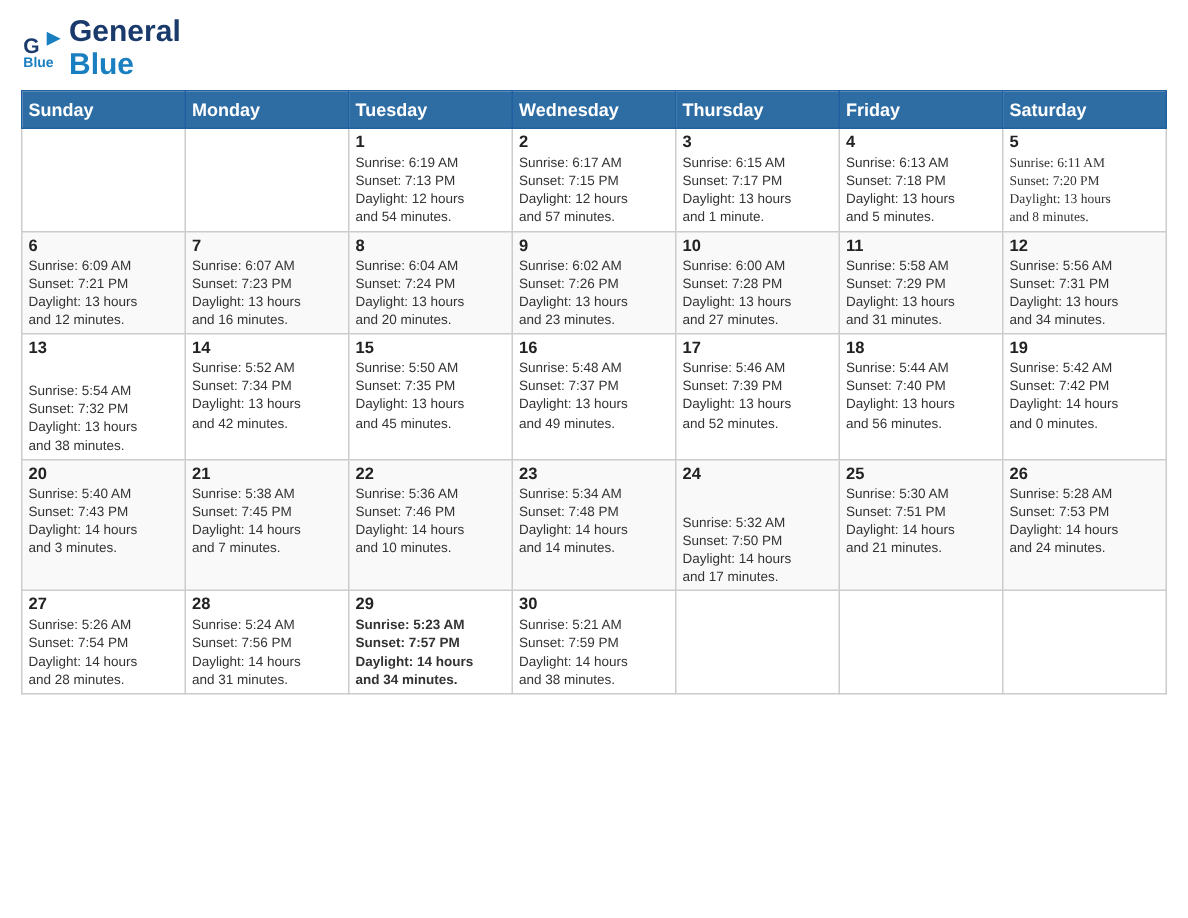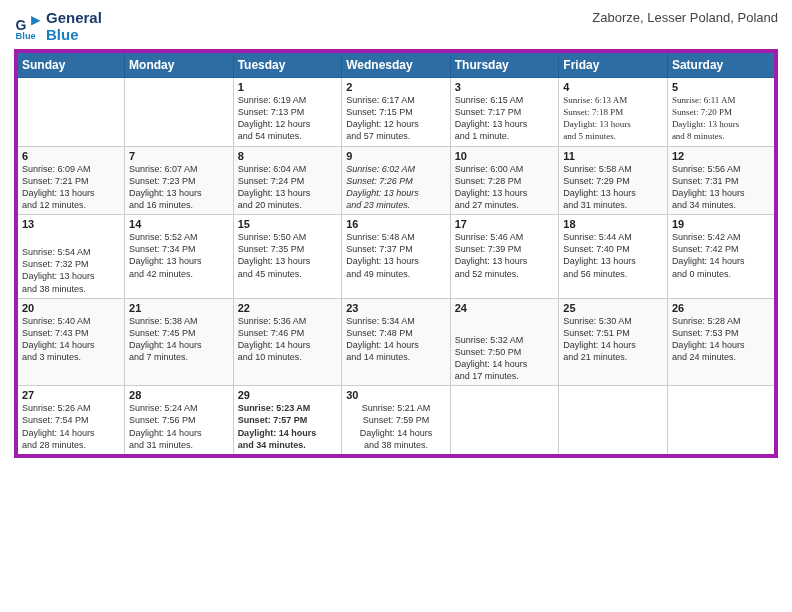--- a/index.html
+++ b/index.html
@@ -21,21 +21,21 @@
       justify-content: space-between;
       align-items: flex-start;
       margin-bottom: 6px;
     }
     .logo {
       display: flex;
       align-items: center;
       gap: 4px;
     }
     .logo-text {
-      font-size: 15px;
+      font-size: 20px;
       font-weight: bold;
       color: #1a3a6b;
       line-height: 1.1;
     }
     .logo-blue { color: #1a7fc1; }
     .logo-icon {
       width: 28px;
       height: 28px;
     }
     .title-block {
@@ -46,21 +46,21 @@
       color: #222;
       font-weight: normal;
     }
     .subtitle {
       font-size: 13px;
       color: #444;
     }
     .calendar {
       width: 100%;
       border-collapse: collapse;
-      border: 4px solid #a21caf;
+      border: 1px solid #a21caf;
     }
     .calendar th {
       background: #2e6da4;
       color: #fff;
       font-size: 12px;
       font-weight: bold;
       padding: 5px 4px;
       text-align: left;
       border: 1px solid #2060a0;
     }
@@ -104,21 +104,20 @@
 
         <polygon points="22,4 34,10 22,16" fill="#1a7fc1"></polygon>
         <text x="2" y="34" font-size="12" font-weight="bold" fill="#1a7fc1" font-family="Arial">Blue</text>
       </svg>
       <div style="display:flex;flex-direction:column;line-height:1.1;">
         <span class="logo-text">General</span>
         <span class="logo-text logo-blue">Blue</span>
       </div>
     </div>
     <div class="title-block">
-      <div class="subtitle">Zaborze, Lesser Poland, Poland</div>
     </div>
   </div>
 
   <table class="calendar">
     <thead>
       <tr>
       <th>Sunday</th>
           <th>Monday</th>
           <th>Tuesday</th>
           <th>Wednesday</th>
@@ -147,21 +146,21 @@
           </td>
           <td>
             <span class="day-num">3</span>
             <div class="day-info" style="white-space: pre-line;">Sunrise: 6:15 AM
 Sunset: 7:17 PM
 Daylight: 13 hours
 and 1 minute.</div>
           </td>
           <td>
             <span class="day-num">4</span>
-            <div class="day-info" style="white-space: pre-line; font-family: Liberation Serif, serif;">Sunrise: 6:13 AM
+            <div class="day-info" style="white-space: pre-line;">Sunrise: 6:13 AM
 Sunset: 7:18 PM
 Daylight: 13 hours
 and 5 minutes.</div>
           </td>
           <td>
             <span class="day-num">5</span>
             <div class="day-info" style="white-space: pre-line; font-family: Liberation Serif, serif;">Sunrise: 6:11 AM
 Sunset: 7:20 PM
 Daylight: 13 hours
 and 8 minutes.</div>
@@ -184,21 +183,21 @@
           </td>
           <td>
             <span class="day-num">8</span>
             <div class="day-info" style="white-space: pre-line;">Sunrise: 6:04 AM
 Sunset: 7:24 PM
 Daylight: 13 hours
 and 20 minutes.</div>
           </td>
           <td>
             <span class="day-num">9</span>
-            <div class="day-info" style="white-space: pre-line; font-style: italic;">Sunrise: 6:02 AM
+            <div class="day-info" style="white-space: pre-line;">Sunrise: 6:02 AM
 Sunset: 7:26 PM
 Daylight: 13 hours
 and 23 minutes.</div>
           </td>
           <td>
             <span class="day-num">10</span>
             <div class="day-info" style="white-space: pre-line;">Sunrise: 6:00 AM
 Sunset: 7:28 PM
 Daylight: 13 hours
 and 27 minutes.</div>
@@ -337,21 +336,21 @@
           </td>
           <td>
             <span class="day-num">29</span>
             <div class="day-info" style="white-space: pre-line; font-weight: bold;">Sunrise: 5:23 AM
 Sunset: 7:57 PM
 Daylight: 14 hours
 and 34 minutes.</div>
           </td>
           <td>
             <span class="day-num">30</span>
-            <div class="day-info" style="white-space: pre-line; text-align: center;">Sunrise: 5:21 AM
+            <div class="day-info" style="white-space: pre-line;">Sunrise: 5:21 AM
 Sunset: 7:59 PM
 Daylight: 14 hours
 and 38 minutes.</div>
           </td>
           <td class="empty-cell"></td>
           <td class="empty-cell"></td>
           <td class="empty-cell"></td>
         </tr>
       </tbody>
   </table>

